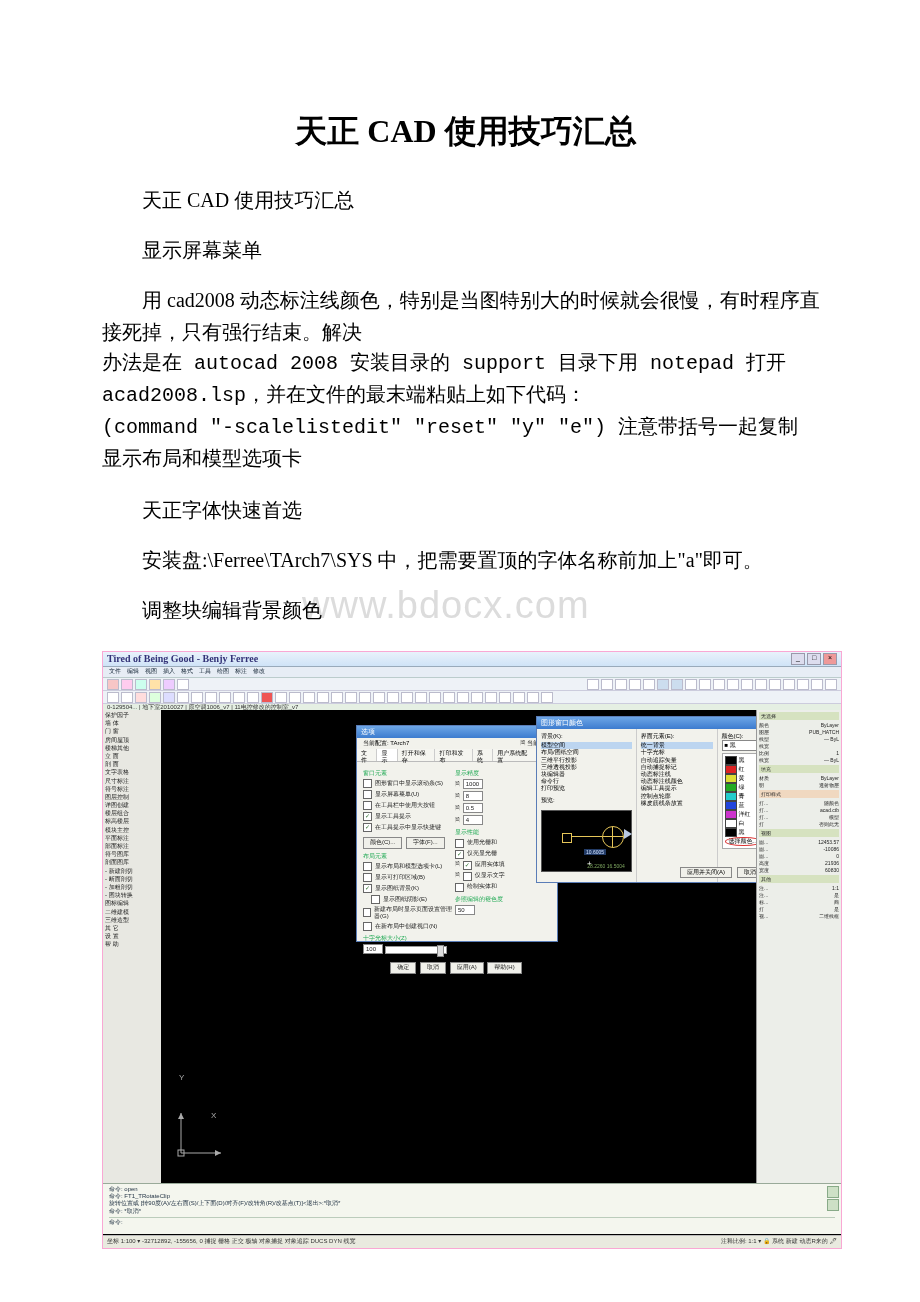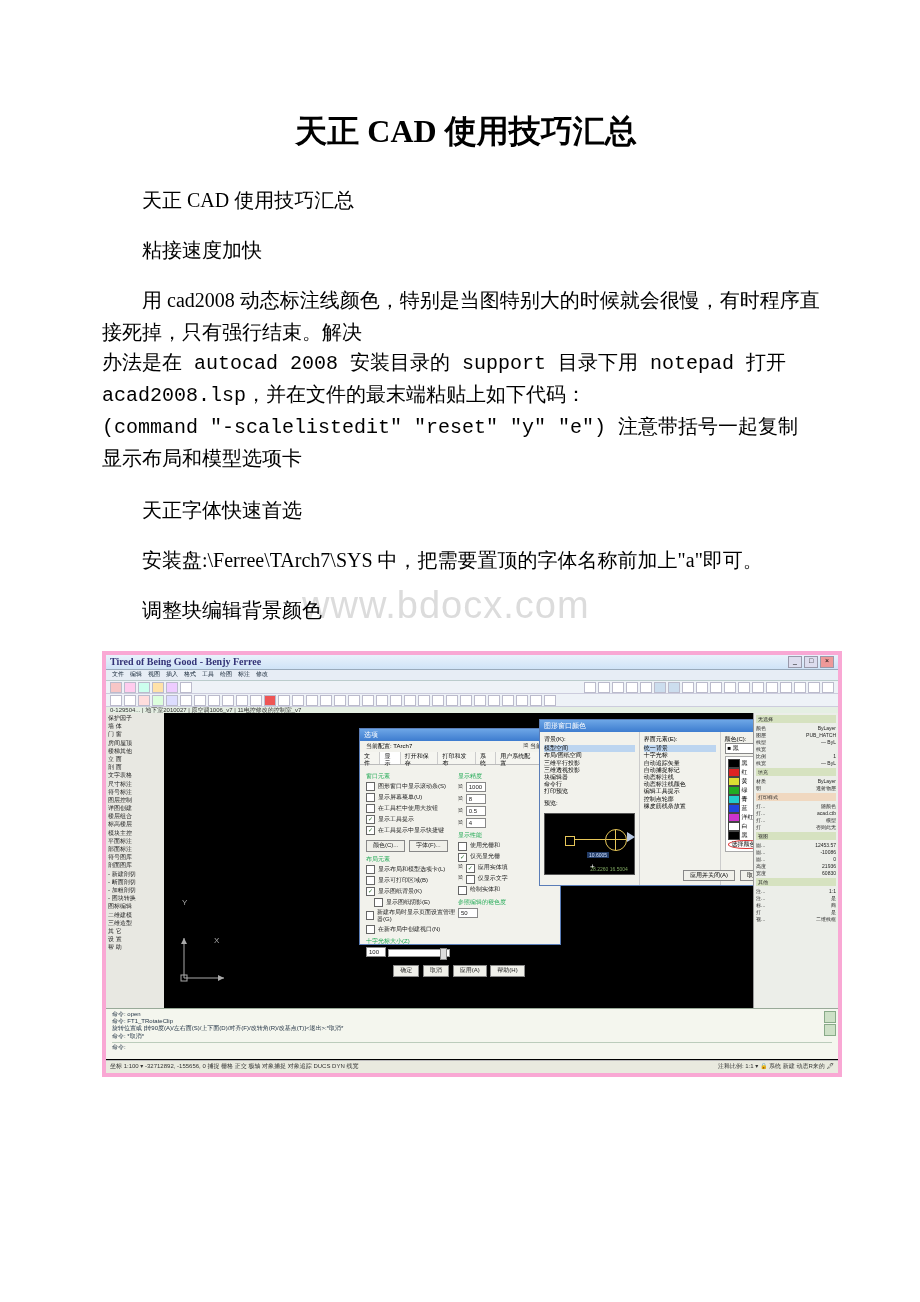--- a/index.html
+++ b/index.html
@@ -54,22 +54,22 @@
   .content-text {
     position: relative;
     z-index: 1;
     margin-left: 12px;
   }
 
   
   .screenshot {
     margin-top: 25px;
     width: 740px;
-    height: 426px;
-    border: 4px solid #f9a8d4;
+    height: 598px;
+    border: 1px solid #f9a8d4;
     position: relative;
     font-family: Tahoma, Arial, sans-serif;
     font-size: 8px;
     line-height: 1.2;
     background: #000;
     box-sizing: border-box;
     overflow: hidden;
   }
   .ss-titlebar {
     height: 14px;
@@ -204,21 +204,21 @@
 </style>
 </head>
 <body>
 
 <div class="page">
   <div class="content-text">
     <div class="title">天正 CAD 使用技巧汇总</div>
 
     <div class="para">天正 CAD 使用技巧汇总</div>
 
-    <div class="para">粘接速度加快</div>
+    <div class="para">显示屏幕菜单</div>
 
     <div class="para-block">
       <div class="para" style="margin-bottom:0;">用 cad2008 动态标注线颜色，特别是当图特别大的时候就会很慢，有时程序直接死掉，只有强行结束。解决</div>
       <div class="para-noindent">办法是在 autocad 2008 安装目录的 support 目录下用 notepad 打开 acad2008.lsp，并在文件的最末端粘贴上如下代码：</div>
       <div class="para-noindent">(command "-scalelistedit" "reset" "y" "e")    注意带括号一起复制</div>
       <div class="para-noindent">显示布局和模型选项卡</div>
     </div>
 
     <div class="para">天正字体快速首选</div>
 

